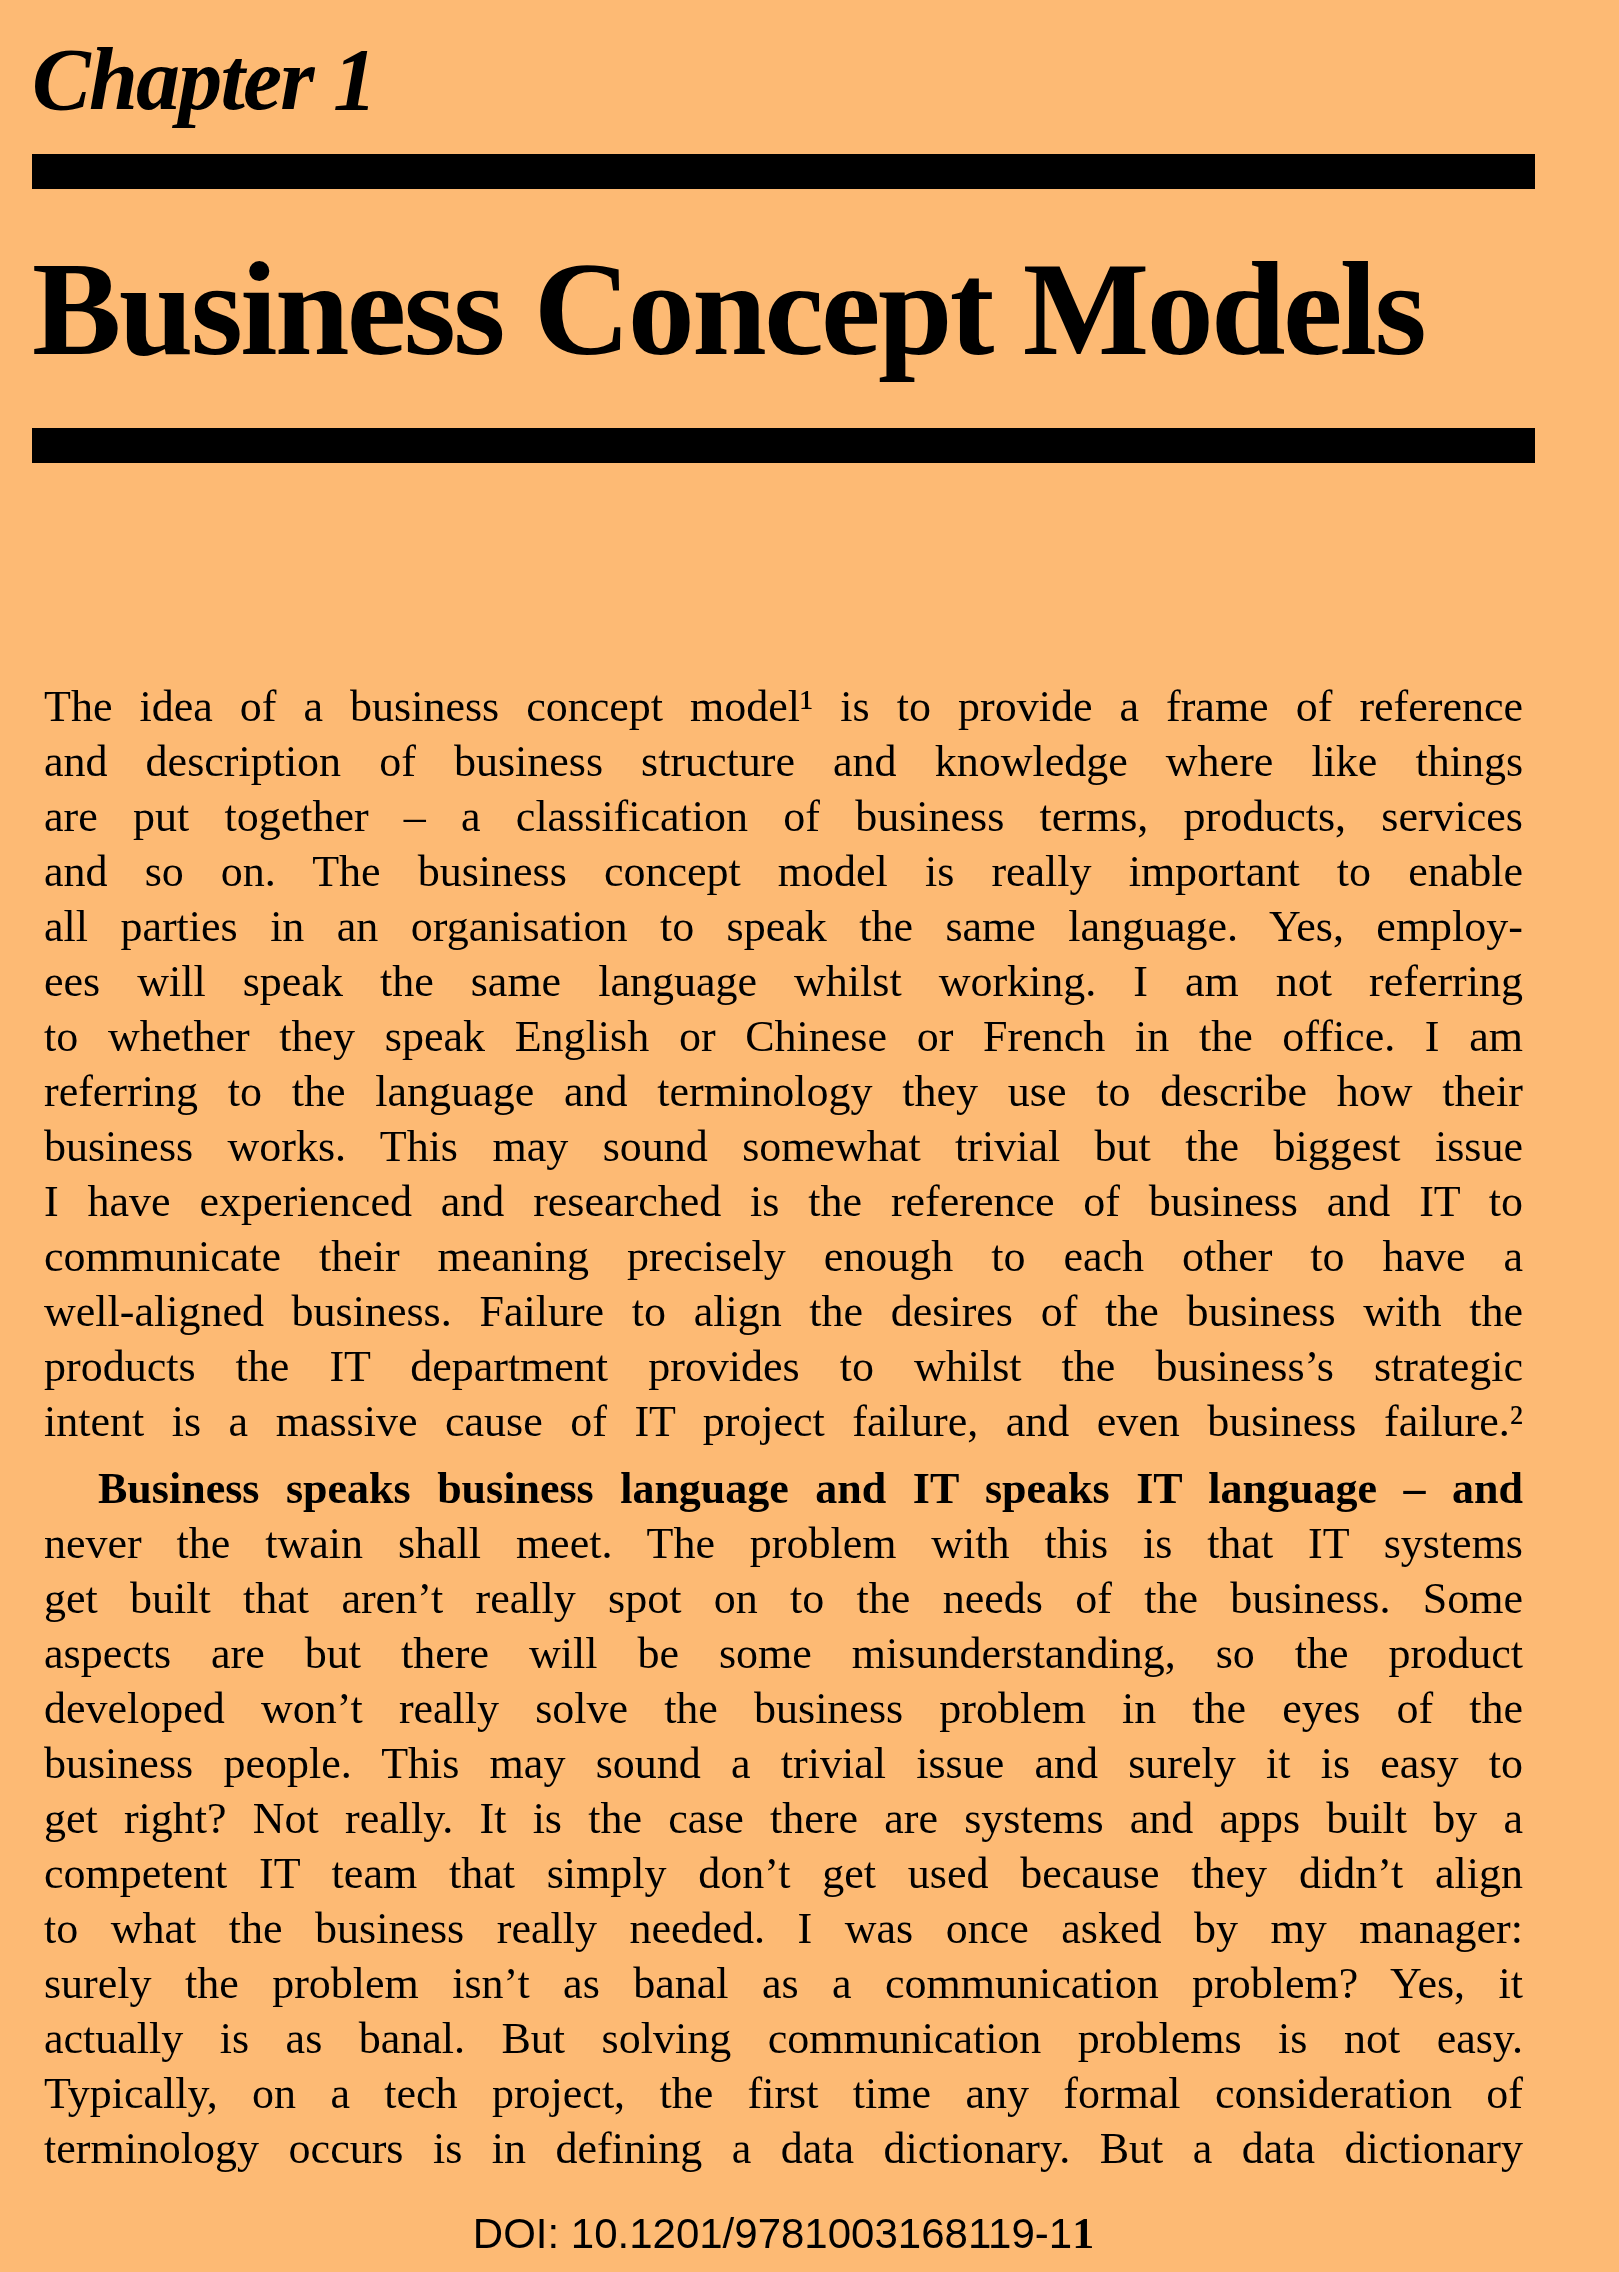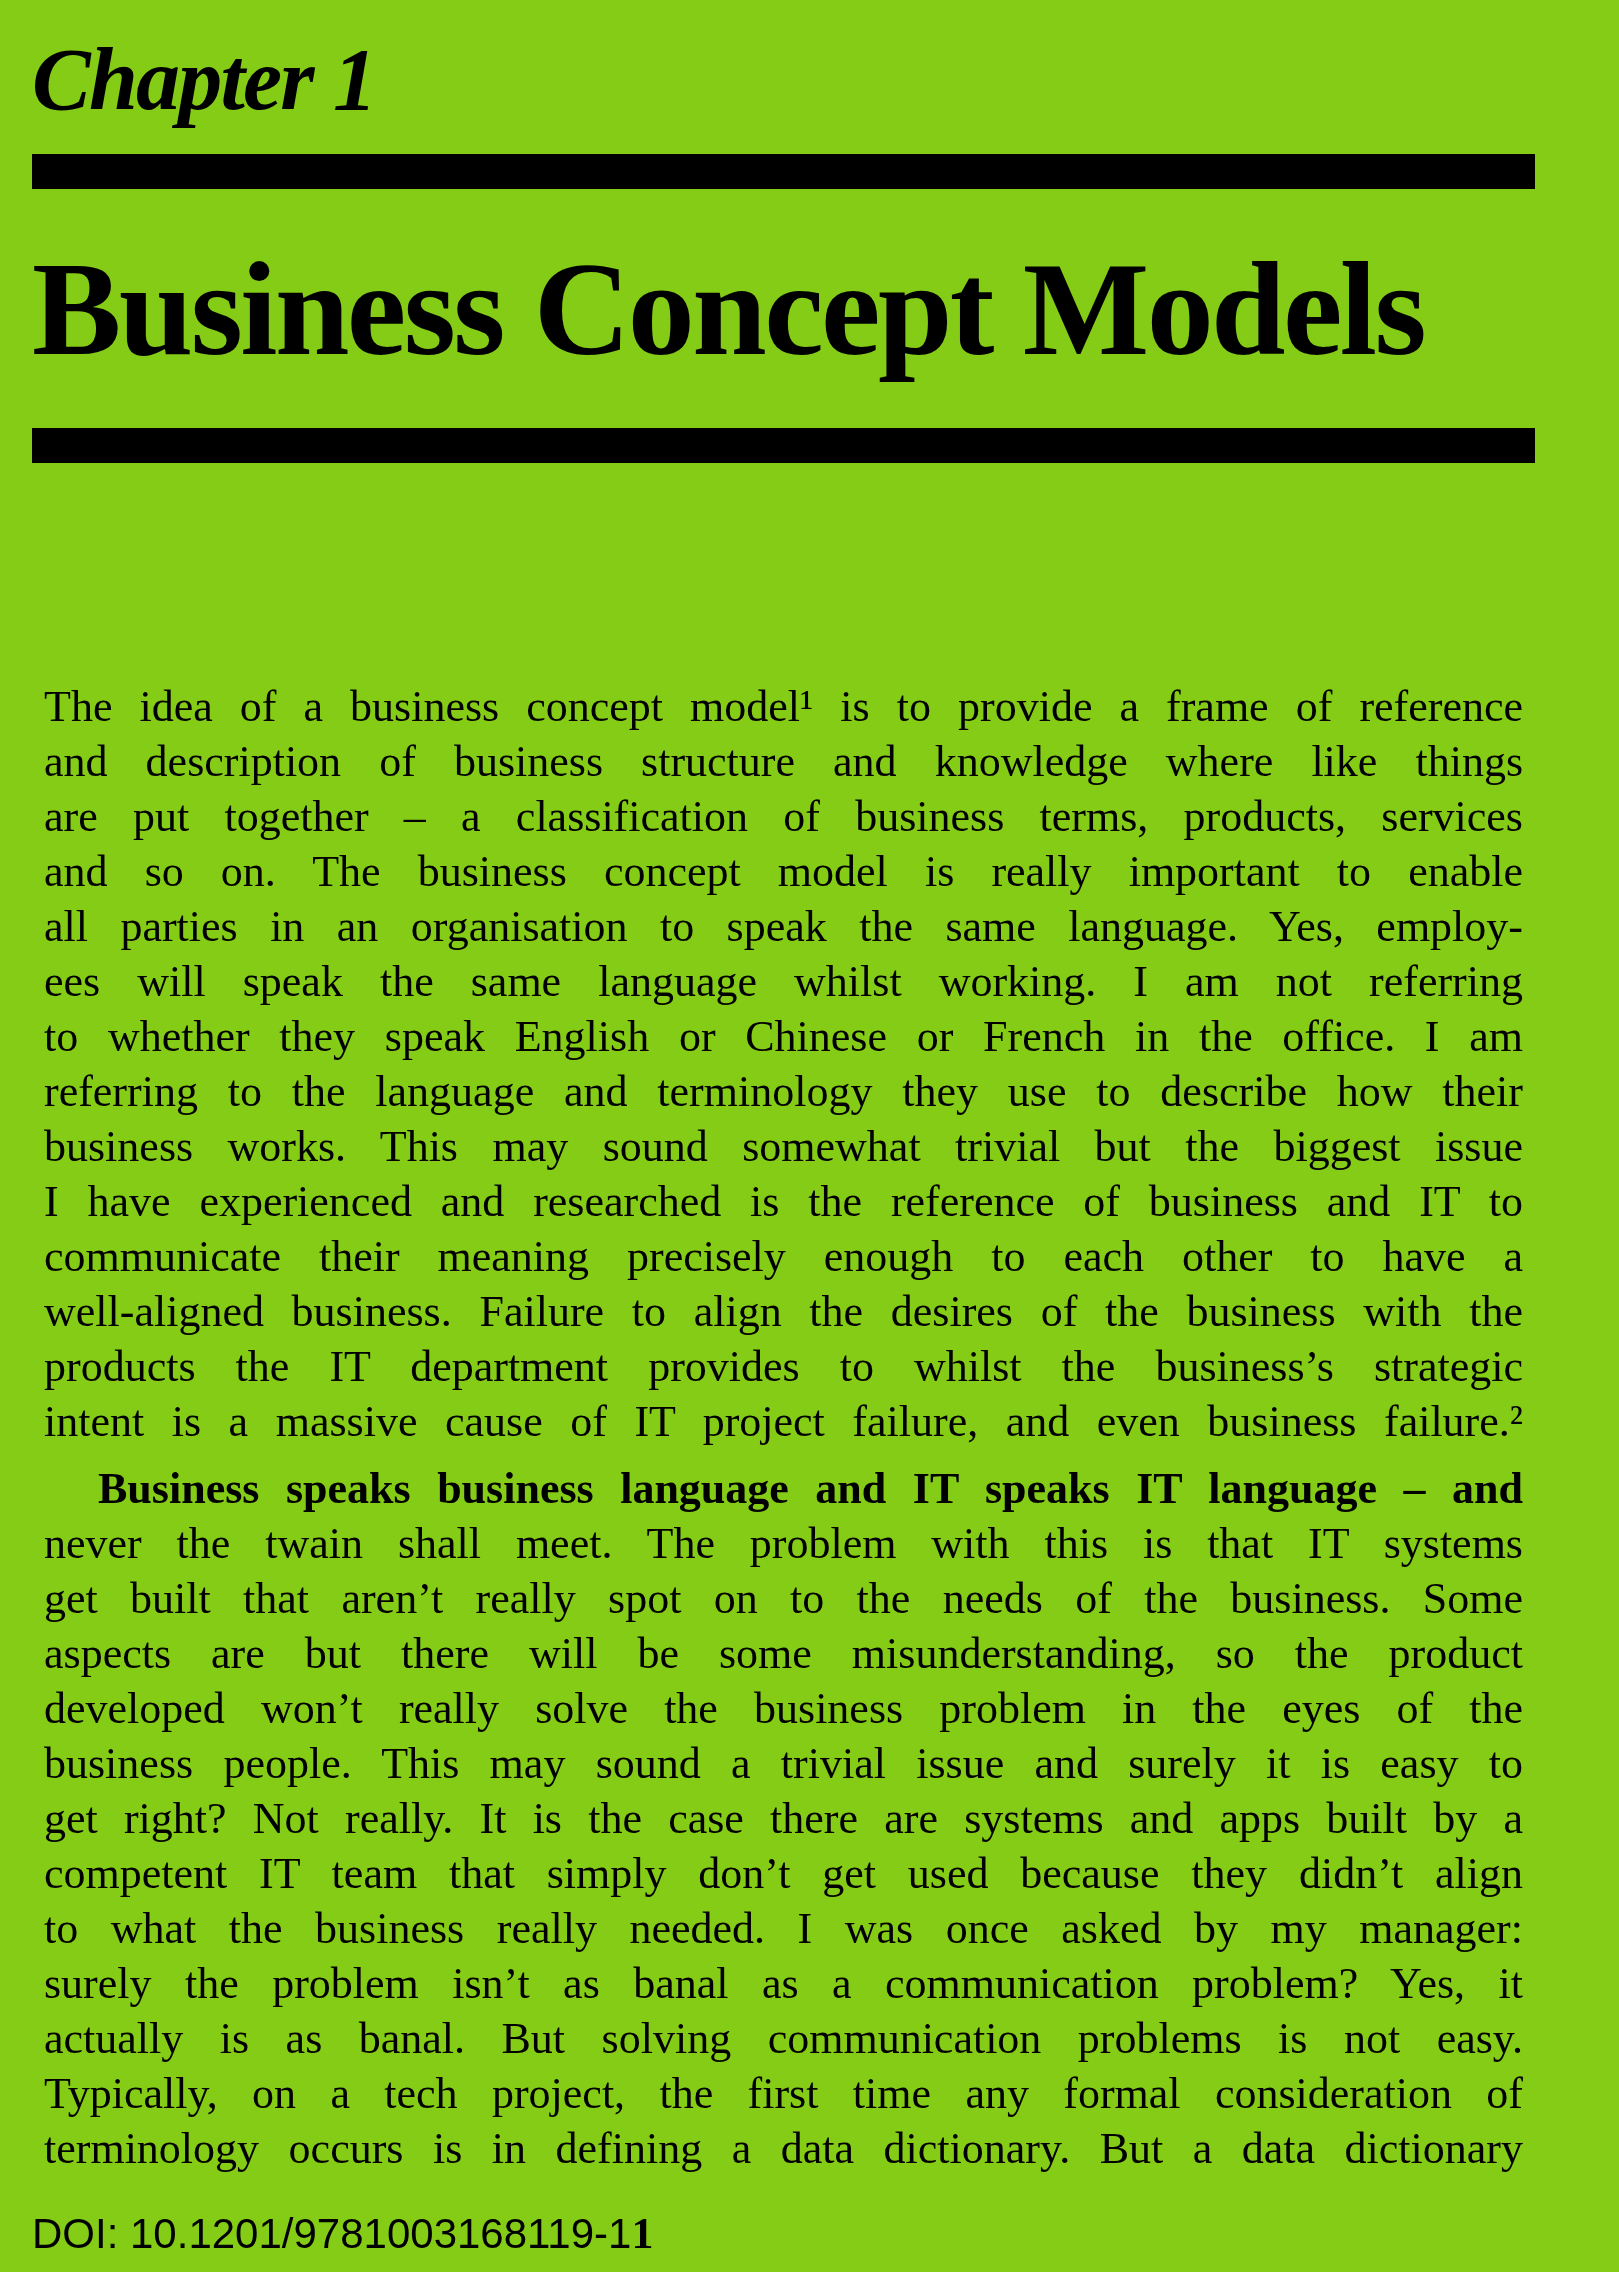--- a/index.html
+++ b/index.html
@@ -4,21 +4,21 @@
 <style>
   html, body {
     margin: 0;
     padding: 0;
     background: #ffffff;
   }
   .page {
     position: relative;
     width: 1619px;
     height: 2273px;
-    background: #84cc16;
+    background: #fdba74;
     color: #000000;
     font-family: "Liberation Serif", "DejaVu Serif", serif;
     box-sizing: border-box;
     padding: 0 84px 1px 32px;
     overflow: hidden;
   }
   .chapter {
     margin: 16px 0 0 0;
     font-size: 88px;
     line-height: 1.45;
@@ -54,21 +54,21 @@
   .line.indented {
     padding-left: 54px;
     font-weight: bold;
   }
   .footer {
     position: absolute;
     left: 32px;
     right: 84px;
     bottom: 14px;
     display: flex;
-    justify-content: flex-start;
+    justify-content: center;
     align-items: baseline;
   }
   .doi {
     font-family: "Liberation Sans", "DejaVu Sans", sans-serif;
     font-size: 42px;
     font-weight: 400;
     letter-spacing: 0px;
   }
   .pagenum {
     font-family: "Liberation Serif", "DejaVu Serif", serif;

